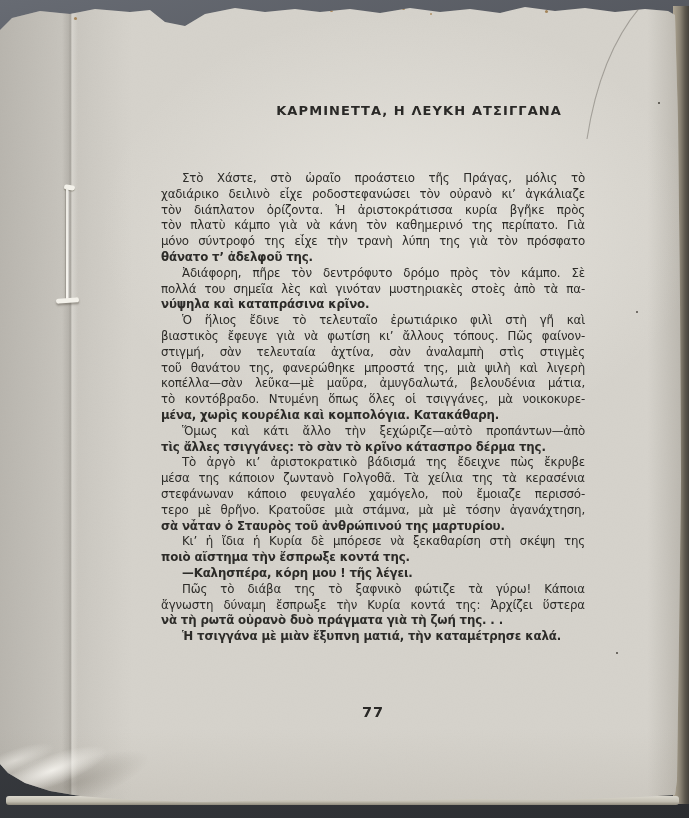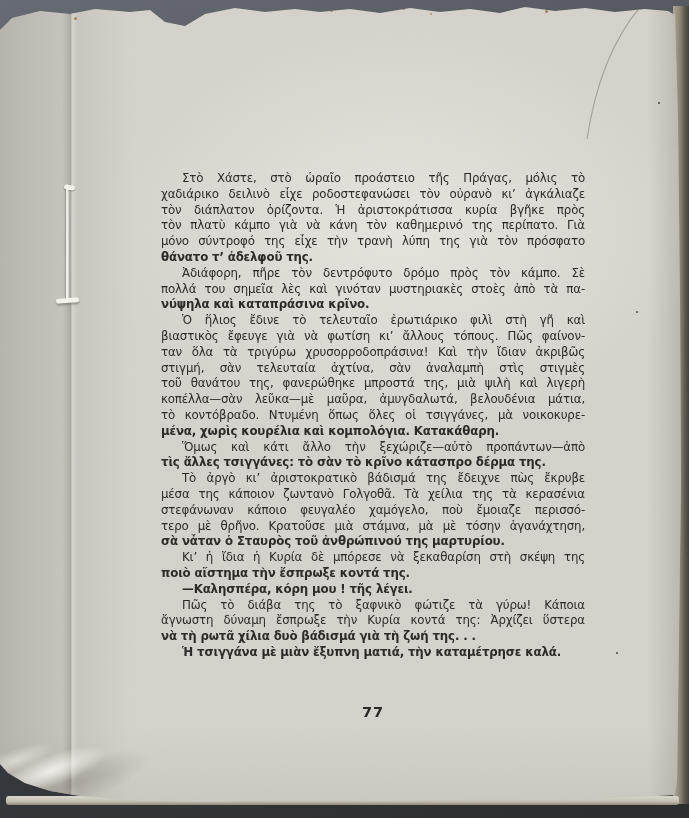--- a/index.html
+++ b/index.html
@@ -136,38 +136,38 @@
   <div class="spot" style="left:430px;top:13px;width:2px;height:2px;background:#a3773f;opacity:.7"></div>
   <div class="spot" style="left:497px;top:5px;width:3px;height:3px;background:#6b5533;opacity:.85"></div>
   <div class="spot" style="left:545px;top:10px;width:3px;height:3px;background:#96713e;opacity:.8"></div>
   <div class="spot" style="left:571px;top:5px;width:2px;height:2px;background:#a3773f;opacity:.75"></div>
   <div class="spot" style="left:658px;top:102px;width:2.2px;height:2.2px;background:#44403a"></div>
   <div class="spot" style="left:636px;top:311px;width:1.8px;height:1.8px;background:#55504a"></div>
   <div class="spot" style="left:616px;top:652px;width:2px;height:2px;background:#4a463f"></div>
 
   <div class="corner-crease"></div>
 
+  <div class="page-title">ΚΑΡΜΙΝΕΤΤΑ, Η ΛΕΥΚΗ ΑΤΣΙΓΓΑΝΑ</div>
   <div class="body-text">
       <div>
         <div class="line first just">Στὸ Χάστε, στὸ ὡραῖο προάστειο τῆς Πράγας, μόλις τὸ</div>
         <div class="line just">χαδιάρικο δειλινὸ εἶχε ροδοστεφανώσει τὸν οὐρανὸ κι’ ἀγκάλιαζε</div>
         <div class="line just">τὸν διάπλατον ὁρίζοντα. Ἡ ἀριστοκράτισσα κυρία βγῆκε πρὸς</div>
         <div class="line just">τὸν πλατὺ κάμπο γιὰ νὰ κάνη τὸν καθημερινό της περίπατο. Γιὰ</div>
         <div class="line just">μόνο σύντροφό της εἶχε τὴν τρανὴ λύπη της γιὰ τὸν πρόσφατο</div>
         <div class="line last">θάνατο τ’ ἀδελφοῦ της.</div>
       </div>
       <div>
         <div class="line first just">Ἀδιάφορη, πῆρε τὸν δεντρόφυτο δρόμο πρὸς τὸν κάμπο. Σὲ</div>
         <div class="line just">πολλά του σημεῖα λὲς καὶ γινόταν μυστηριακὲς στοὲς ἀπὸ τὰ πα-</div>
         <div class="line last">νύψηλα καὶ καταπράσινα κρῖνο.</div>
       </div>
       <div>
         <div class="line first just">Ὁ ἥλιος ἔδινε τὸ τελευταῖο ἐρωτιάρικο φιλὶ στὴ γῆ καὶ</div>
         <div class="line just">βιαστικὸς ἔφευγε γιὰ νὰ φωτίση κι’ ἄλλους τόπους. Πῶς φαίνον-</div>
-        <div class="line just">ταν ὅλα τὰ τριγύρω χρυσορροδοπράσινα! Καὶ τὴν ἴδιαν ἀκριβῶς</div>
         <div class="line just">στιγμή, σὰν τελευταία ἀχτίνα, σὰν ἀναλαμπὴ στὶς στιγμὲς</div>
         <div class="line just">τοῦ θανάτου της, φανερώθηκε μπροστά της, μιὰ ψιλὴ καὶ λιγερὴ</div>
         <div class="line just">κοπέλλα—σὰν λεῦκα—μὲ μαῦρα, ἀμυγδαλωτά, βελουδένια μάτια,</div>
         <div class="line just">τὸ κοντόβραδο. Ντυμένη ὅπως ὅλες οἱ τσιγγάνες, μὰ νοικοκυρε-</div>
         <div class="line last">μένα, χωρὶς κουρέλια καὶ κομπολόγια. Κατακάθαρη.</div>
       </div>
       <div>
         <div class="line first just">Ὅμως καὶ κάτι ἄλλο τὴν ξεχώριζε—αὐτὸ προπάντων—ἀπὸ</div>
         <div class="line last">τὶς ἄλλες τσιγγάνες: τὸ σὰν τὸ κρῖνο κάτασπρο δέρμα της.</div>
       </div>
@@ -181,21 +181,21 @@
       <div>
         <div class="line first just">Κι’ ἡ ἴδια ἡ Κυρία δὲ μπόρεσε νὰ ξεκαθαρίση στὴ σκέψη της</div>
         <div class="line last">ποιὸ αἴστημα τὴν ἔσπρωξε κοντά της.</div>
       </div>
       <div>
         <div class="line first last">—Καλησπέρα, κόρη μου ! τῆς λέγει.</div>
       </div>
       <div>
         <div class="line first just">Πῶς τὸ διάβα της τὸ ξαφνικὸ φώτιζε τὰ γύρω! Κάποια</div>
         <div class="line just">ἄγνωστη δύναμη ἔσπρωξε τὴν Κυρία κοντά της: Ἀρχίζει ὕστερα</div>
-        <div class="line last">νὰ τὴ ρωτᾶ χίλια δυὸ βάδισμά γιὰ τὴ ζωή της. . .</div>
+        <div class="line last">νὰ τὴ ρωτᾶ οὐρανὸ δυὸ πράγματα γιὰ τὴ ζωή της. . .</div>
       </div>
       <div>
         <div class="line first last">Ἡ τσιγγάνα μὲ μιὰν ἔξυπνη ματιά, τὴν καταμέτρησε καλά.</div>
       </div>
     </div>
   <div class="page-number">77</div>
 
 </div>
 
 </body></html>

